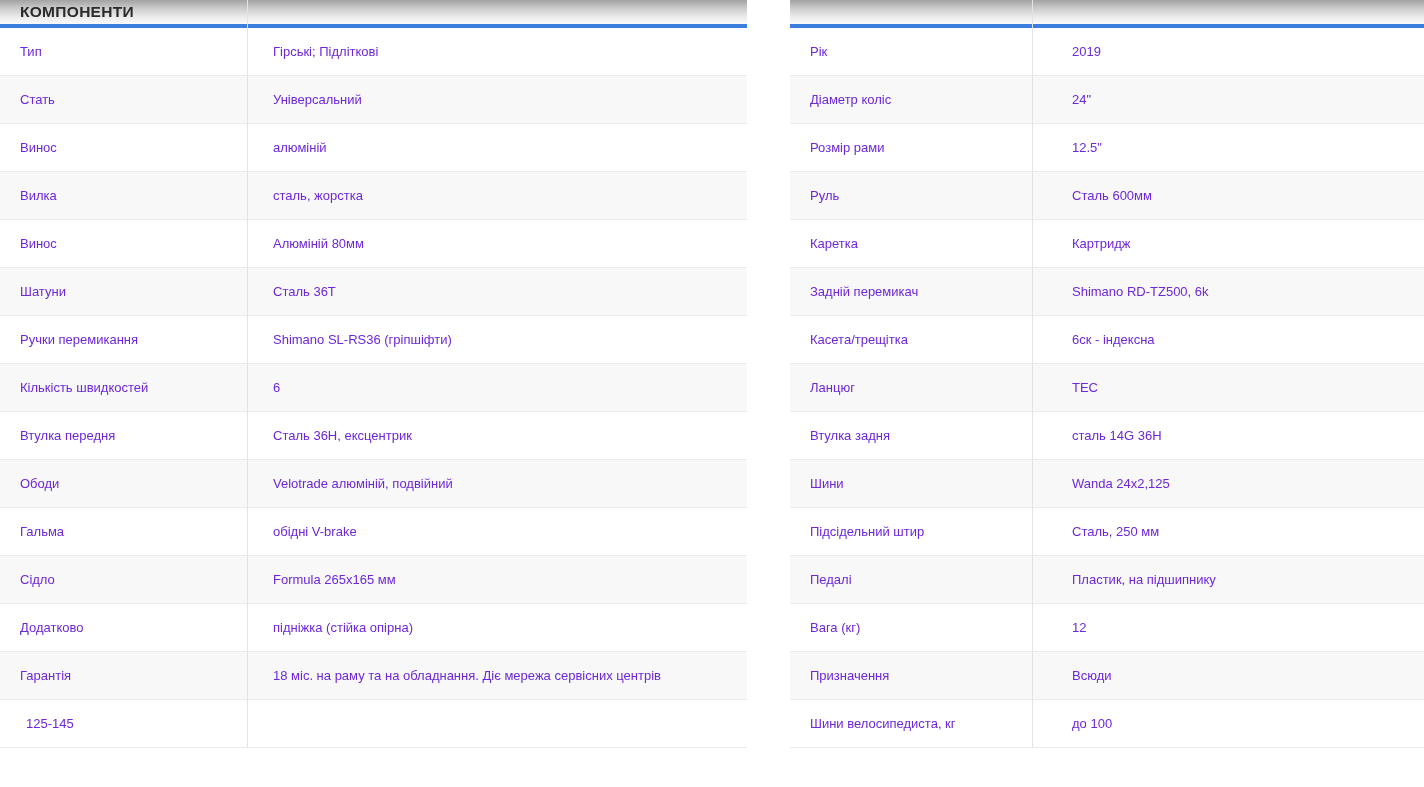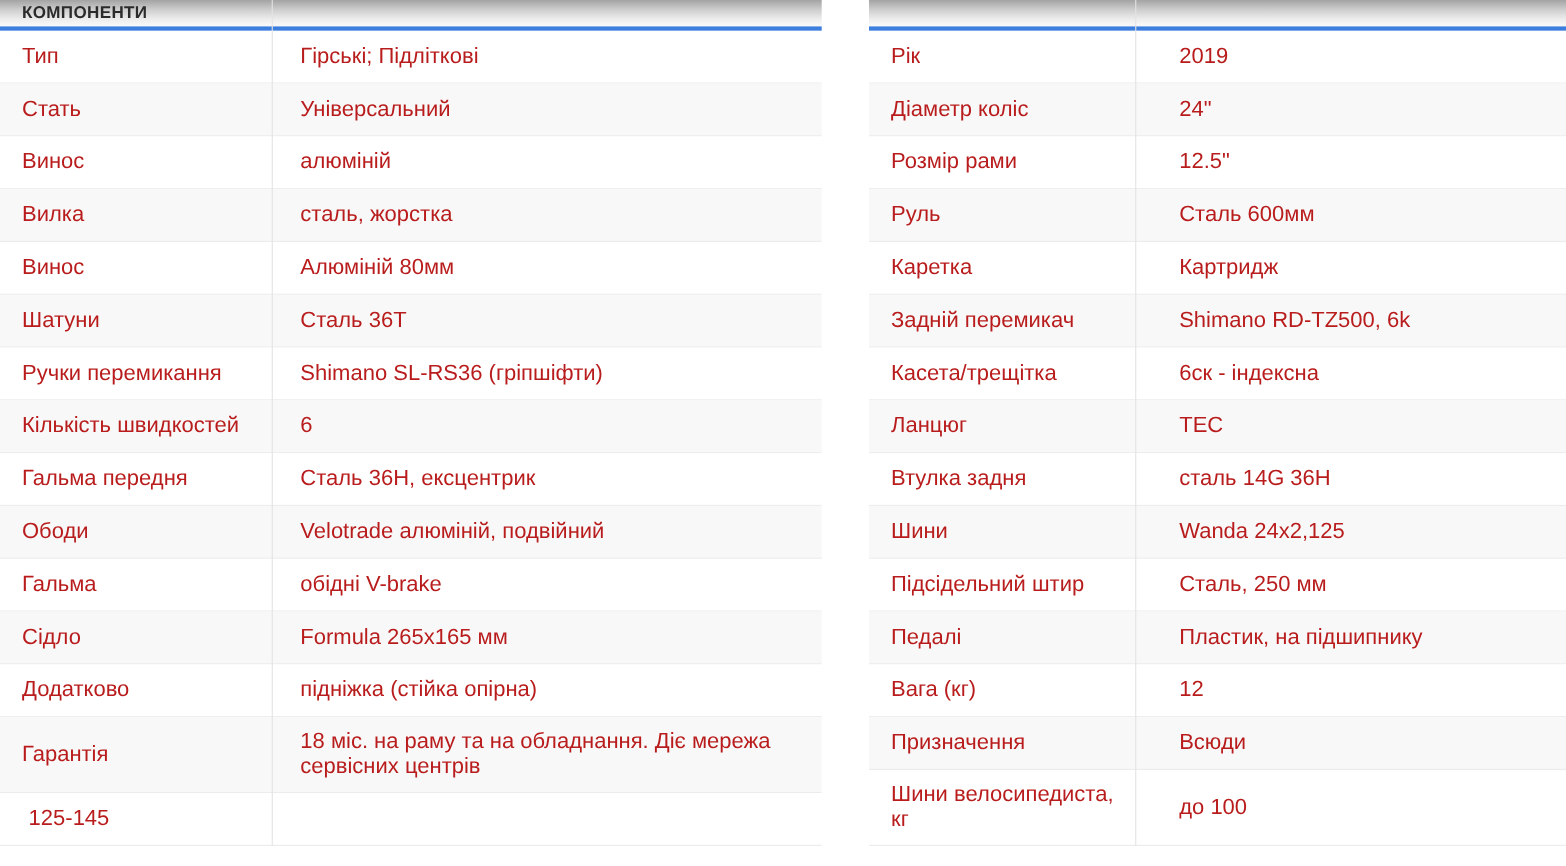--- a/index.html
+++ b/index.html
@@ -38,22 +38,22 @@
     height: 4px;
     background: #3b7edd;
   }
   .tbody { width: 100%; }
   .trow {
     display: flex;
     align-items: center;
     min-height: 48px;
     box-sizing: border-box;
     border-bottom: 1px solid #ececec;
-    font-size: 20px;
-    color: #b91c1c;
+    font-size: 13px;
+    color: #6d28d9;
     background: #ffffff;
   }
   .trow:nth-child(even) { background: #f8f8f8; }
   .cell {
     box-sizing: border-box;
     line-height: 23px;
   }
   .cell.label {
     flex: 0 0 auto;
     width: 247px;
@@ -112,21 +112,21 @@
         </div>
         <div class="trow">
           <div class="cell label">Ручки перемикання</div>
           <div class="cell value">Shimano SL-RS36 (гріпшіфти)</div>
         </div>
         <div class="trow">
           <div class="cell label">Кількість швидкостей</div>
           <div class="cell value">6</div>
         </div>
         <div class="trow">
-          <div class="cell label">Гальма передня</div>
+          <div class="cell label">Втулка передня</div>
           <div class="cell value">Сталь 36Н, ексцентрик</div>
         </div>
         <div class="trow">
           <div class="cell label">Ободи</div>
           <div class="cell value">Velotrade алюміній, подвійний</div>
         </div>
         <div class="trow">
           <div class="cell label">Гальма</div>
           <div class="cell value">обідні V-brake</div>
         </div>

